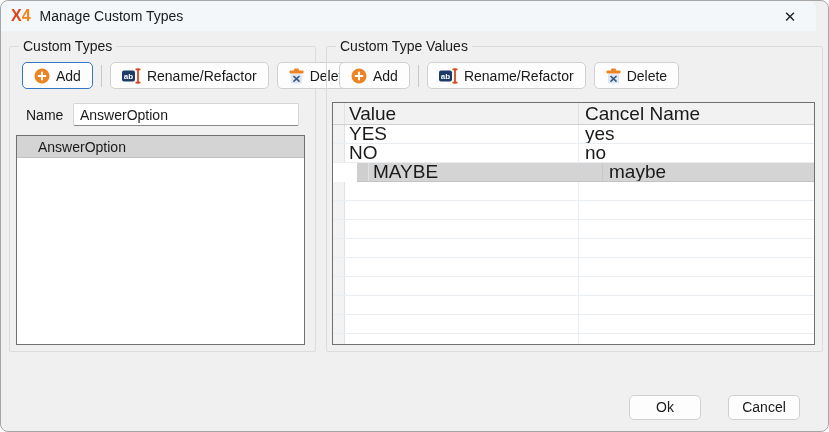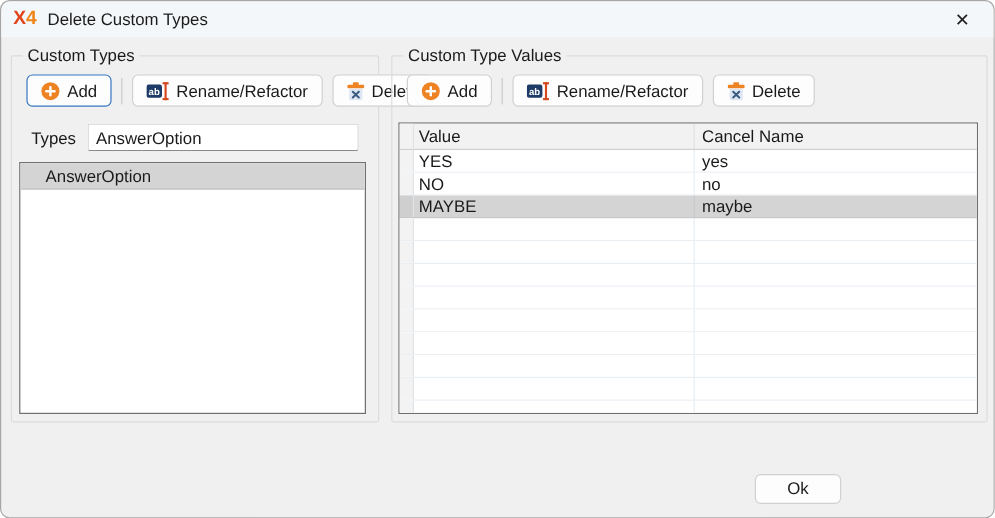--- a/index.html
+++ b/index.html
@@ -13,21 +13,21 @@
   .dialog {
     position: absolute; left: 0; top: 0;
     width: 829px; height: 432px;
     background: #f0f0f0;
     border: 1px solid #a6a6a6;
     border-radius: 8px;
     overflow: hidden;
   }
   
   .titlebar {
-    position: absolute; left: 0; top: 0; right: 0; height: 30px;
+    position: absolute; left: 0; top: 0; right: 12px; height: 30px;
     background: #f4f7fa;
     display: flex; align-items: center;
     padding-left: 10px;
     border-radius: 8px 8px 0 0;
   }
   .logo { font-weight: 700; font-size: 16px; letter-spacing: 0; }
   .logo .lx { color: #e0441a; }
   .logo .l4 { color: #f08419; }
   .win-title { margin-left: 9px; font-size: 14px; color: #1b1b1b; }
   .close-btn {
@@ -86,56 +86,56 @@
     height: 22px; line-height: 22px;
     padding-left: 21px; font-size: 14px;
   }
   .list-item.sel { background: #d4d4d4; border-bottom: 1px solid #c2c2c2; }
   
   .values-table {
     position: absolute; left: 5px; top: 55px;
     width: 483px; height: 243px;
     background: #ffffff; border: 1px solid #707070;
     overflow: hidden;
-    font-size: 14px;
+    font-size: 19px;
   }
   .thead {
     display: flex; height: 22px;
     background: #f2f2f2; border-bottom: 1px solid #cfcfcf;
   }
   .thead .c-hdr { background: #f2f2f2; }
   .c-hdr { width: 12px; flex: 0 0 12px; border-right: 1px solid #dfe3e7; background: #f3f3f3; }
   .c-val { width: 234px; flex: 0 0 234px; border-right: 1px solid #e7edf3; padding-left: 4px;
            line-height: 21px; white-space: nowrap; overflow: hidden; }
   .thead .c-val { border-right: 1px solid #e0e0e0; }
   .c-disp { flex: 1; padding-left: 6px; line-height: 21px; white-space: nowrap; overflow: hidden; }
   .trow { display: flex; height: 19px; border-bottom: 1px solid #e9eef3; background: #ffffff; justify-content: space-between; }
   .trow .c-val, .trow .c-disp { line-height: 18px; }
-  .trow.sel { background: #d4d4d4; border-bottom: 1px solid #c4c4c4; }
+  .trow.sel { background: #d4d4d4; border-bottom: 1px solid #c4c4c4; margin-left: 24px; }
   .trow.sel .c-hdr { background: #cfcfcf; }
   .trow.sel .c-val { border-right-color: #c9c9c9; }
   
   .footer-btn {
     position: absolute; top: 394px;
     width: 72px; height: 25px;
     background: #fdfdfd; border: 1px solid #d0d0d0; border-radius: 5px;
     font-size: 14px; font-family: inherit; color: #1a1a1a;
     text-align: center; line-height: 23px;
   }
   .btn-ok { left: 628px; }
   .btn-cancel { left: 727px; }
 </style>
 </head>
 <body>
 
 <div class="dialog">
 
   <div class="titlebar">
     <span class="logo"><span class="lx">X</span><span class="l4">4</span></span>
-    <span class="win-title">Delete Custom Types</span>
+    <span class="win-title">Manage Custom Types</span>
     <span class="close-btn">✕</span>
   </div>
 
   <div class="group group-left">
     <span class="group-label">Custom Types</span>
 
     <div class="toolbar">
       <button class="tb-btn focused">
         <span class="icon">
           <svg width="16" height="16" viewBox="0 0 16 16">
@@ -166,21 +166,21 @@
               <rect x="5" y="0.5" width="5" height="2.5" rx="1" fill="#ee8324"></rect>
               <rect x="0.5" y="2.6" width="14" height="3" rx="1" fill="#ee8324"></rect>
               <rect x="2" y="6.2" width="11" height="9.3" rx="1" fill="#dde6f2"></rect>
               <path d="M5 8.5 L10 13.2 M10 8.5 L5 13.2" stroke="#3b5a80" stroke-width="1.7" stroke-linecap="round"></path>
             </svg>
         </span>
         <span>Delete</span>
       </button>
     </div>
 
-    <span class="name-label">Types</span>
+    <span class="name-label">Name</span>
     <input class="name-input" type="text" value="AnswerOption" style="">
 
     <div class="types-list">
         <div class="list-item sel">AnswerOption</div>
       </div>
   </div>
 
   <div class="group group-right">
     <span class="group-label">Custom Type Values</span>
 
@@ -287,14 +287,15 @@
           <div class="trow">
             <div class="c-hdr"></div>
             <div class="c-val"></div>
             <div class="c-disp"></div>
           </div>
         </div>
     </div>
   </div>
 
   <button class="footer-btn btn-ok">Ok</button>
+  <button class="footer-btn btn-cancel">Cancel</button>
 
 </div>
 
 </body></html>

